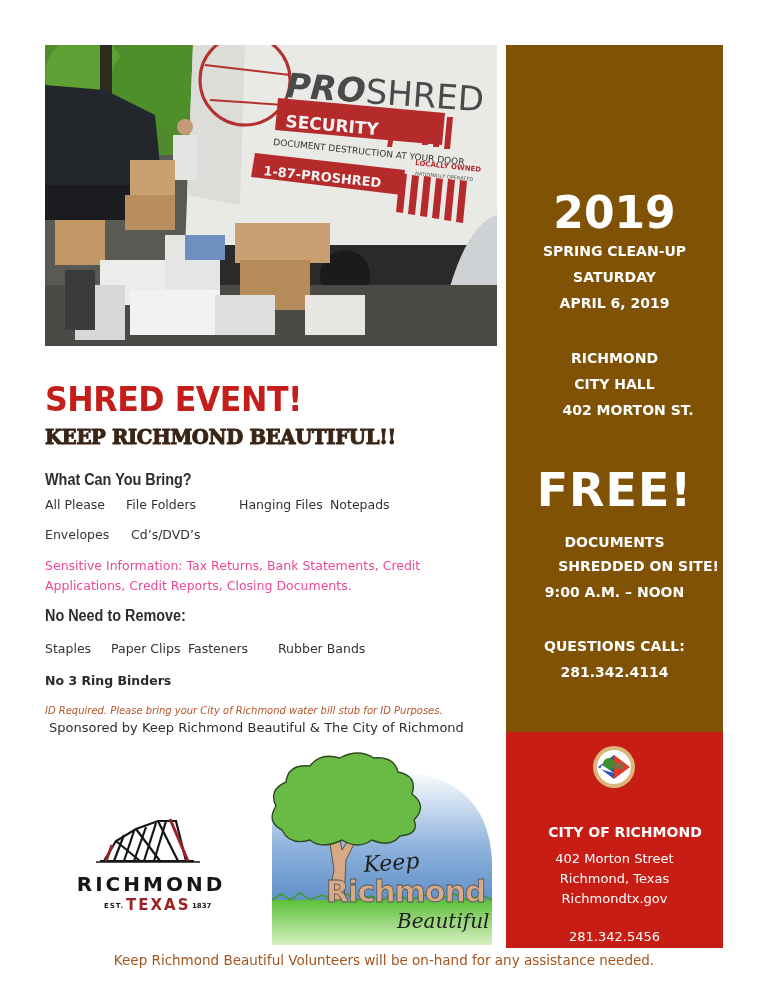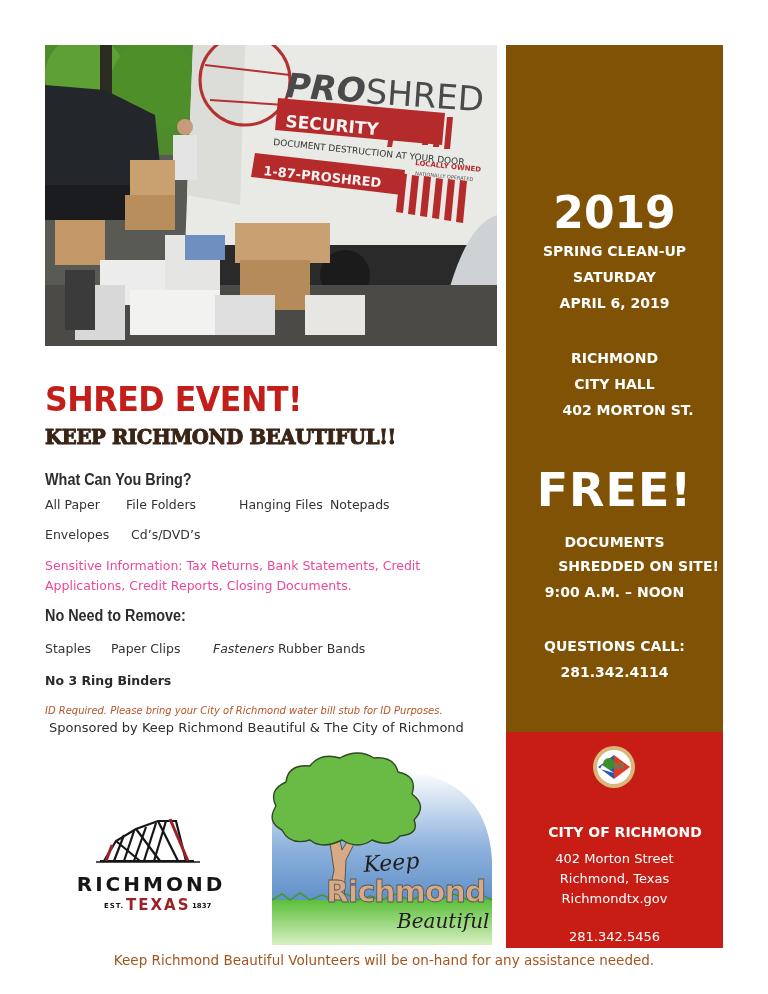--- a/index.html
+++ b/index.html
@@ -143,33 +143,33 @@
   <div class="line" style="top:119px;">402 Morton Street</div>
   <div class="line" style="top:139px;">Richmond, Texas</div>
   <div class="line" style="top:159px;">Richmondtx.gov</div>
   <div class="line" style="top:197px;">281.342.5456</div>
 </div>
 
 <div class="abs title-red">SHRED EVENT!</div>
 <div class="abs title-brown">KEEP RICHMOND BEAUTIFUL!!</div>
 
 <div class="abs heading" style="top:472px;">What Can You Bring?</div>
-<div class="abs body" style="left:45px; top:499px;">All Paper</div>
+<div class="abs body" style="left:45px; top:499px;">All Please</div>
 <div class="abs body" style="left:126px; top:499px;">File Folders</div>
 <div class="abs body" style="left:239px; top:499px;">Hanging Files</div>
 <div class="abs body" style="left:330px; top:499px;">Notepads</div>
 <div class="abs body" style="left:45px; top:529px;">Envelopes</div>
 <div class="abs body" style="left:131px; top:529px;">Cd’s/DVD’s</div>
 
 <div class="abs para" style="top:556px;">Sensitive Information:  Tax Returns, Bank Statements, Credit Applications, Credit Reports, Closing Documents.</div>
 
 <div class="abs heading" style="top:608px;">No Need to Remove:</div>
 <div class="abs body" style="left:45px; top:643px;">Staples</div>
 <div class="abs body" style="left:111px; top:643px;">Paper Clips</div>
-<div class="abs body" style="left:213px; top:643px;font-style:italic;">Fasteners</div>
+<div class="abs body" style="left:188px; top:643px;">Fasteners</div>
 <div class="abs body" style="left:278px; top:643px;">Rubber Bands</div>
 
 <div class="abs body bold" style="left:45px; top:675px; color:#2a2a2a;">No 3 Ring Binders</div>
 
 <div class="abs italic-note">ID Required. Please bring your City of Richmond water bill stub for ID Purposes.</div>
 <div class="abs sponsor">Sponsored by Keep Richmond Beautiful &amp; The City of Richmond</div>
 
 <div id="richmond-logo" class="abs">
   <svg width="170" height="100" viewBox="0 0 170 100">
     <g stroke="#161616" stroke-width="2.2" fill="none">

